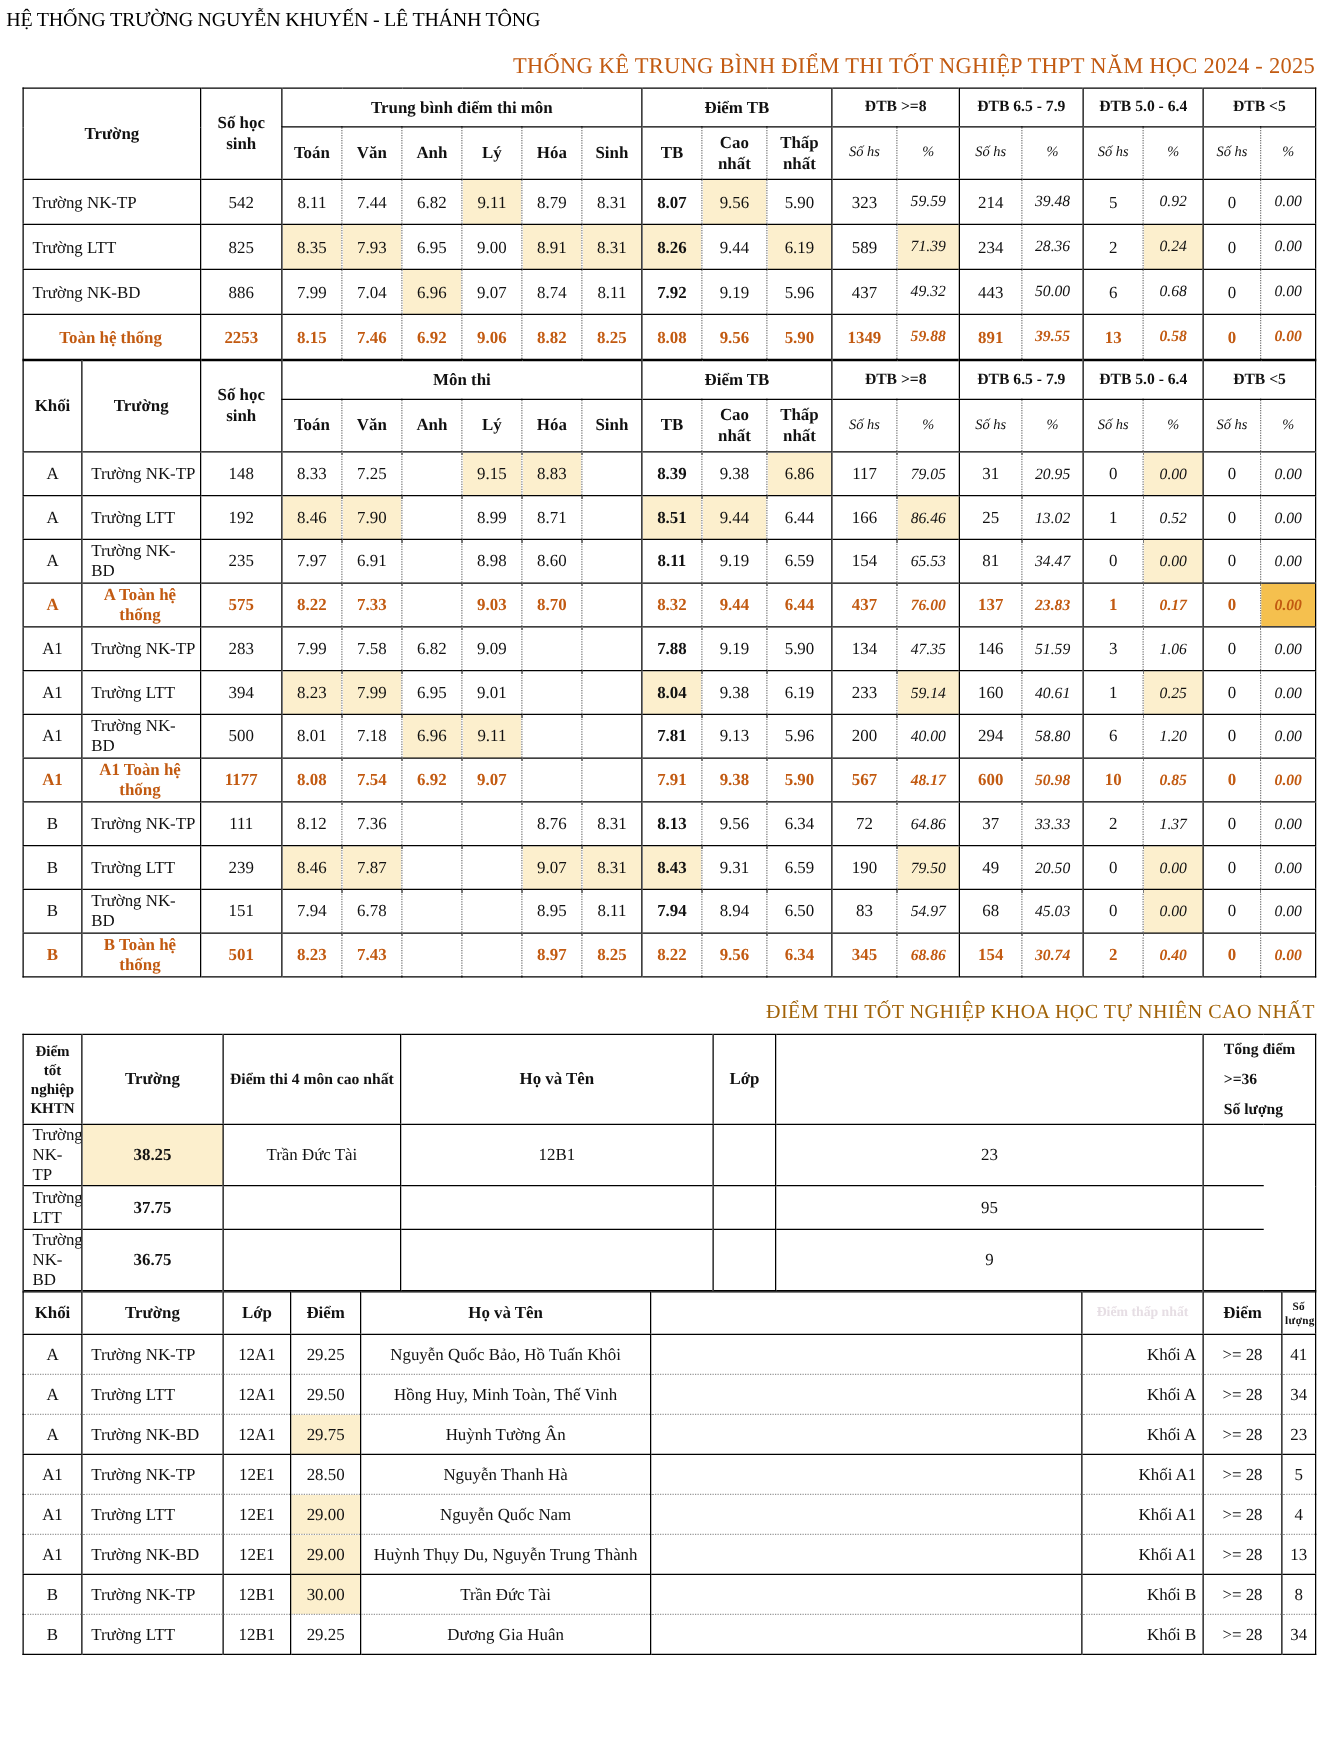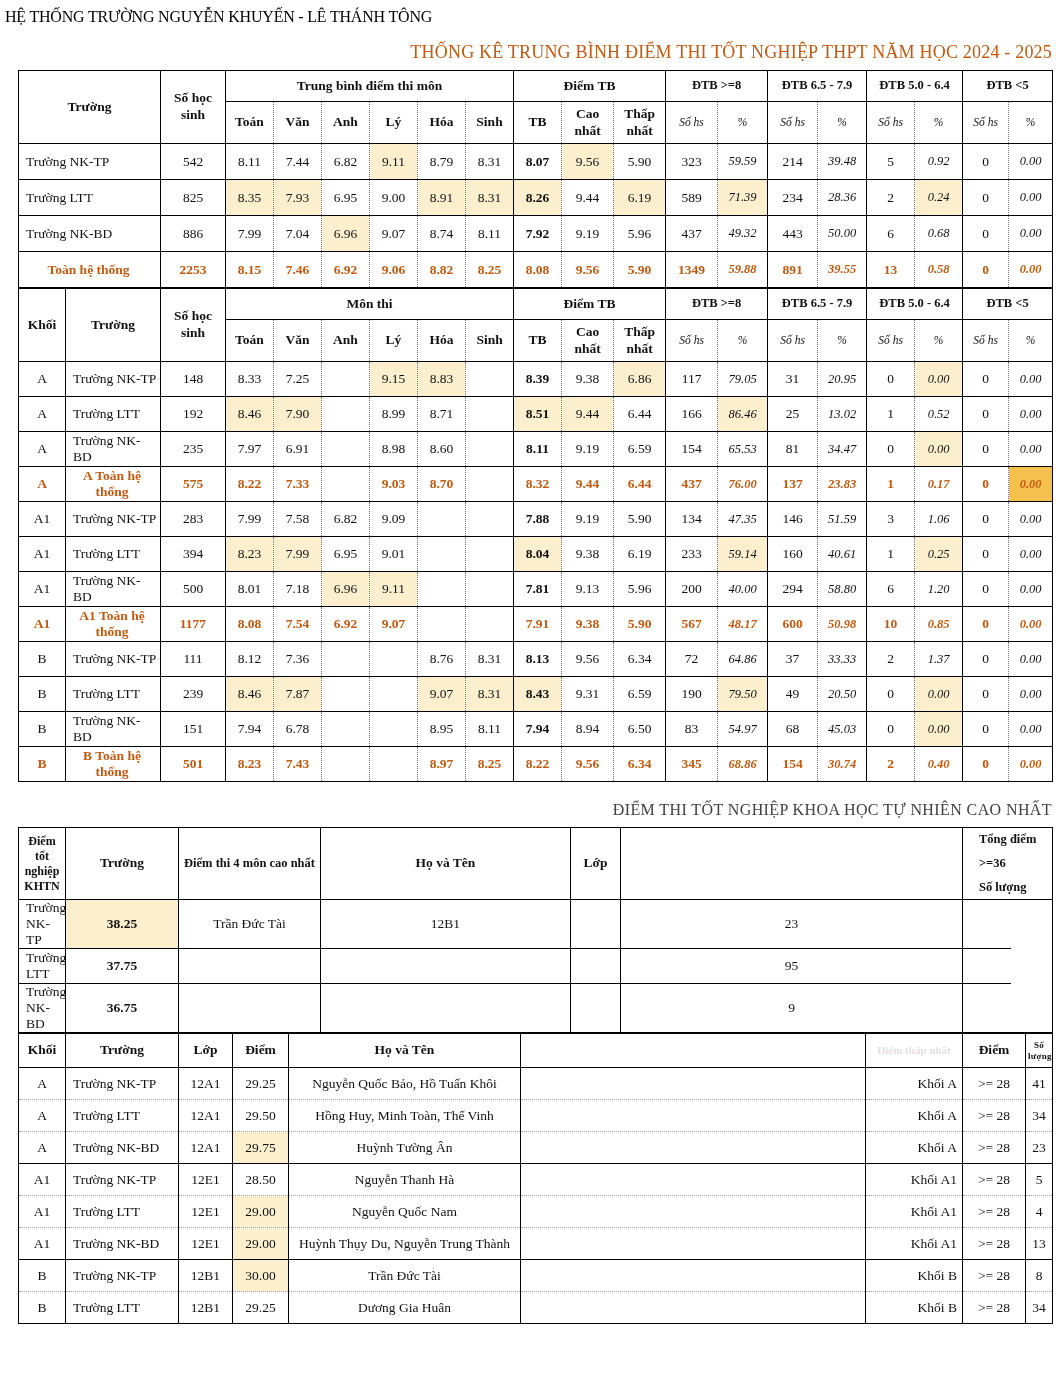--- a/index.html
+++ b/index.html
@@ -19,21 +19,21 @@
     margin:3px 0 0 -13px;
     color:#000;
     white-space:nowrap;
   }
   .title{
     text-align:right;
     font-weight:400;
   }
   .title1{font-size:18px;color:#C25A11;margin:16px 0 7px 0;letter-spacing:.2px;}
   .title2{font-size:17px;color:#2E74B5;margin:21px 0 6px 0;letter-spacing:.2px;}
-  .title3{font-size:16px;color:#404040;margin:19px 0 8px 0;letter-spacing:.4px;}
+  .title3{font-size:16px;color:#a16207;margin:19px 0 8px 0;letter-spacing:.4px;}
   .title4{font-size:16px;color:#000;margin:25px 0 9px 0;letter-spacing:.4px;}
 
   table{
     border-collapse:collapse;
     table-layout:fixed;
     width:1034px;
     border:1.5px solid #000;
   }
   th,td{
     padding:0 2px;

